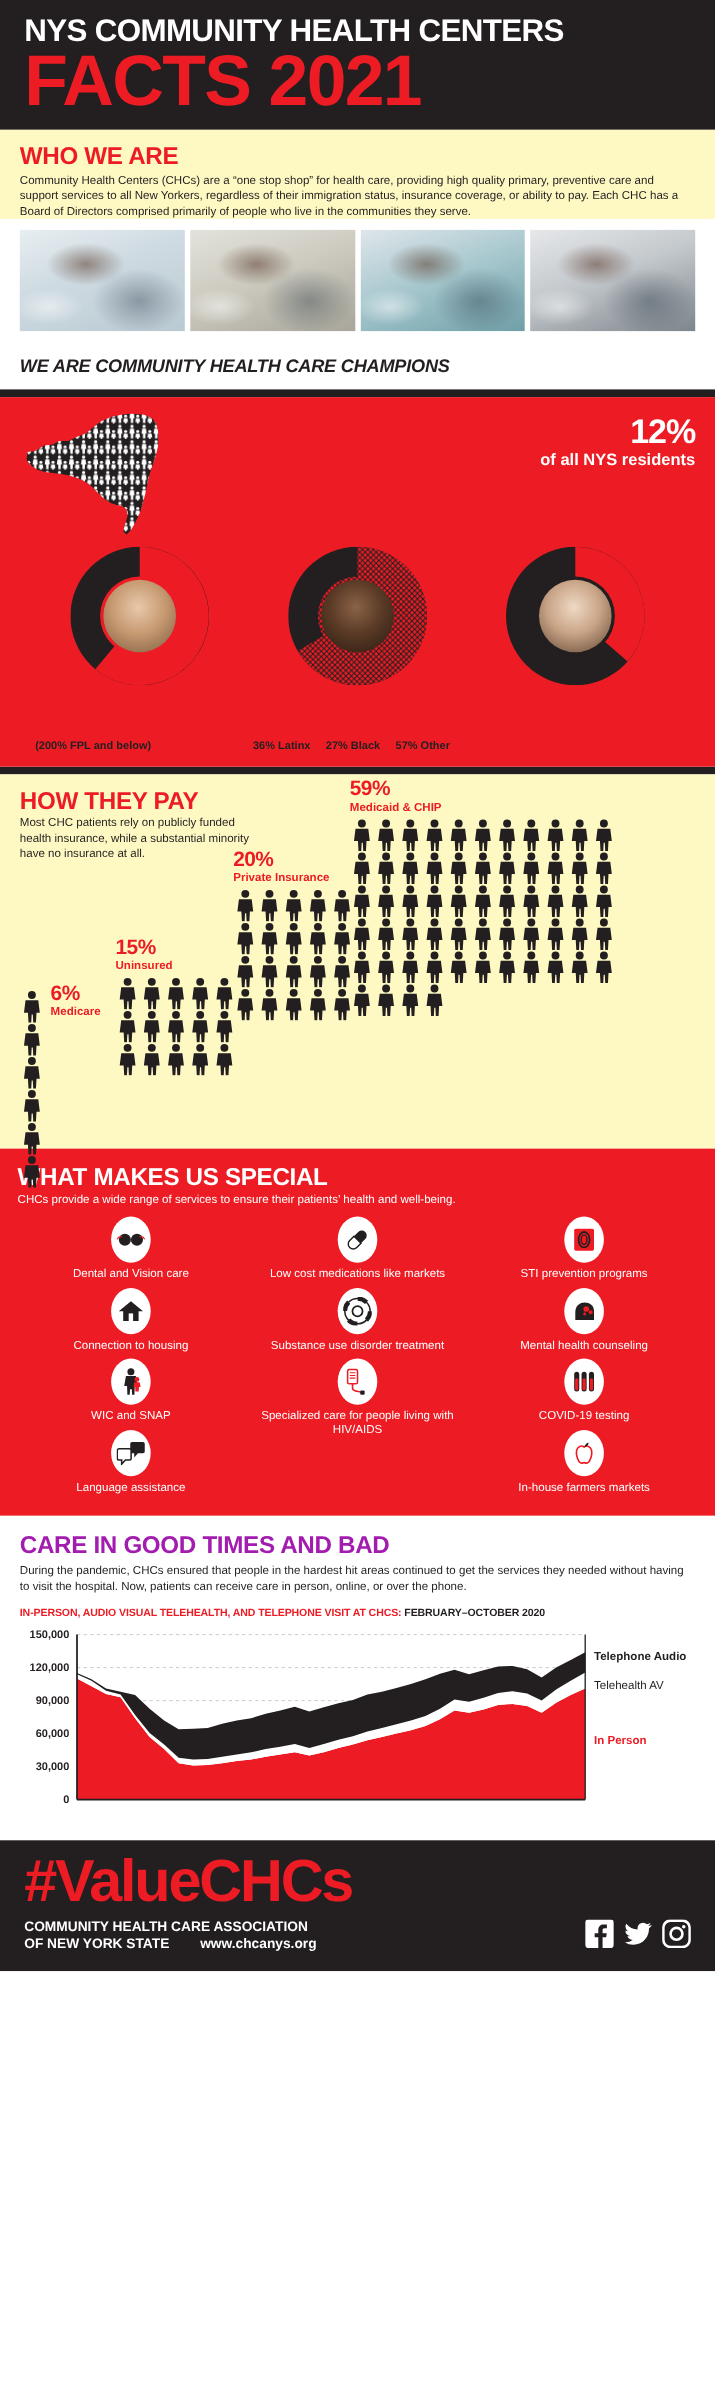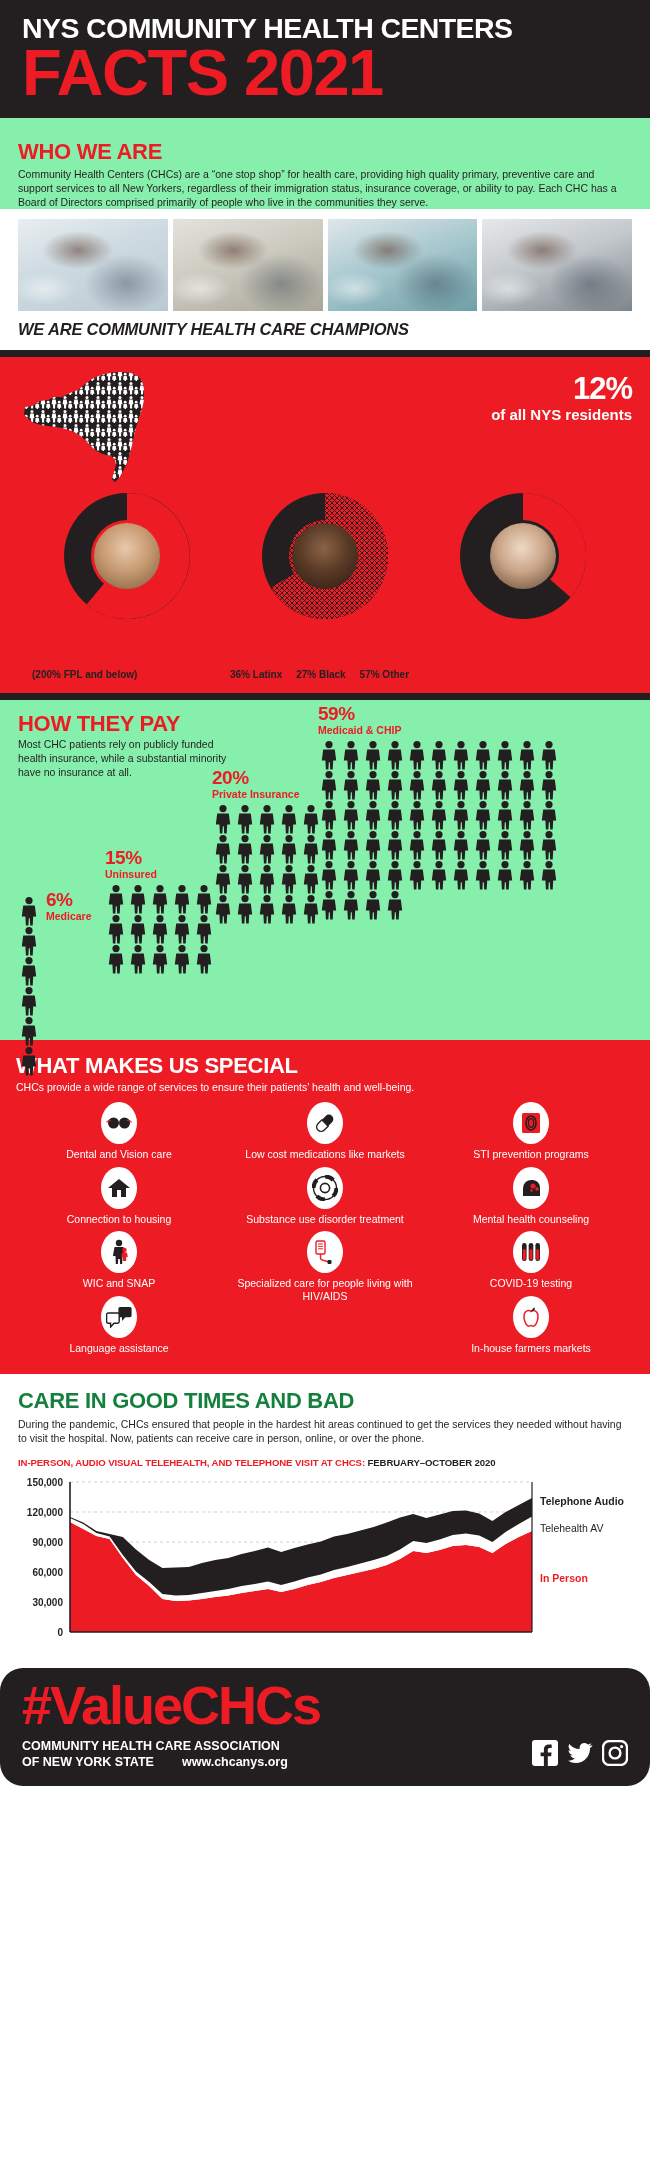--- a/index.html
+++ b/index.html
@@ -30,21 +30,21 @@
     color: #ed1c24;
     font-size: 65px;
     font-weight: bold;
     letter-spacing: -1.5px;
     line-height: 0.95;
     margin-top: -2px;
     white-space: nowrap;
   }
 
   
-  .who-we-are { padding: 22px 18px 0 18px; background:#86efac; }
+  .who-we-are { padding: 12px 18px 0 18px; background:#fef9c3; }
   .sec-head-red {
     color: #ed1c24;
     font-size: 22px;
     font-weight: bold;
     letter-spacing: -0.3px;
     line-height: 1.1;
   }
   .body-copy {
     font-size: 10.5px;
     line-height: 1.34;
@@ -76,20 +76,21 @@
       radial-gradient(ellipse 30% 26% at 18% 76%, rgba(255,255,255,.5), rgba(255,255,255,0) 70%);
   }
   .champions {
     padding: 9px 2px 11px 18px;
     font-size: 16.5px;
     font-weight: bold;
     font-style: italic;
     letter-spacing: -0.2px;
     color: #231f20;
     white-space: nowrap;
+    margin-top: 14px;
   }
 
   
   .who-we-serve {
     background: #ed1c24;
     padding: 14px 18px 4px 18px;
     position: relative;
   }
   .serve-top { display: flex; align-items: flex-start; }
   .serve-left { width: 300px; }
@@ -150,21 +151,21 @@
   .pct-sub2 {
     color: #231f20;
     font-size: 10px;
     font-weight: bold;
     line-height: 1.2;
   }
   .pct-sub2 .sep { color: #ed1c24; }
   .rule-black { height: 7px; background:#231f20; }
 
   
-  .how-pay { padding: 12px 18px 10px 18px; background:#86efac; position:relative; min-height: 340px;}
+  .how-pay { padding: 12px 18px 10px 18px; background:#fef9c3; position:relative; min-height: 340px;}
   .how-pay-intro { width: 215px; }
   .how-pay-copy { font-size: 10.5px; line-height:1.32; margin-top:2px; }
 
   .pictoblock { position: absolute; }
   .pg-label .n { color:#ed1c24; font-size:19px; font-weight:bold; letter-spacing:-0.5px; line-height:1; }
   .pg-label .t { color:#ed1c24; font-size:10.5px; font-weight:bold; line-height:1.15; margin-top:1px;}
   .pg-grid { display:flex; flex-wrap: wrap; }
   .pg-grid svg { display:block; }
 
   
@@ -179,29 +180,29 @@
     width: 36px; height: 42px;
     background:#fff;
     border-radius: 50%/50%;
     margin: 0 auto;
     display:flex; align-items:center; justify-content:center;
   }
   .svc-txt { color:#fff; font-size:10.5px; line-height:1.18; margin-top:4px; margin-bottom:6px; font-weight:500;}
 
   
   .care { padding: 14px 18px 10px 18px; background:#fff; }
-  .care-title { color:#15803d; font-size:22px; font-weight:bold; letter-spacing:-0.3px; }
+  .care-title { color:#a21caf; font-size:22px; font-weight:bold; letter-spacing:-0.3px; }
   .care-copy { font-size:10.5px; line-height:1.34; margin-top:3px; }
   .chart-cap { margin-top: 12px; font-size:9.6px; font-weight:bold; letter-spacing:-0.1px;}
   .chart-cap .red { color:#ed1c24; }
   .chart-cap .blk { color:#231f20; }
   .chart-box { margin-top: 6px; }
 
   
-  .footer { background:#231f20; padding: 10px 22px 16px 22px; border-radius: 23px; }
+  .footer { background:#231f20; padding: 10px 22px 16px 22px; }
   .hashtag {
     color:#ed1c24; font-size: 54px; font-weight:bold; letter-spacing:-2px;
     line-height:1.0; white-space: nowrap;
   }
   .footer-bottom { display:flex; align-items:flex-start; justify-content:space-between; margin-top: 6px;}
   .f-org { color:#fff; font-size:12.5px; font-weight:bold; line-height:1.28; }
   .f-url { color:#fff; font-size:12.5px; font-weight:bold; }
   .f-line2 { display:flex; gap: 28px; align-items:baseline;}
   .socials { display:flex; gap: 9px; align-items:center; padding-top:2px;}
 </style>

